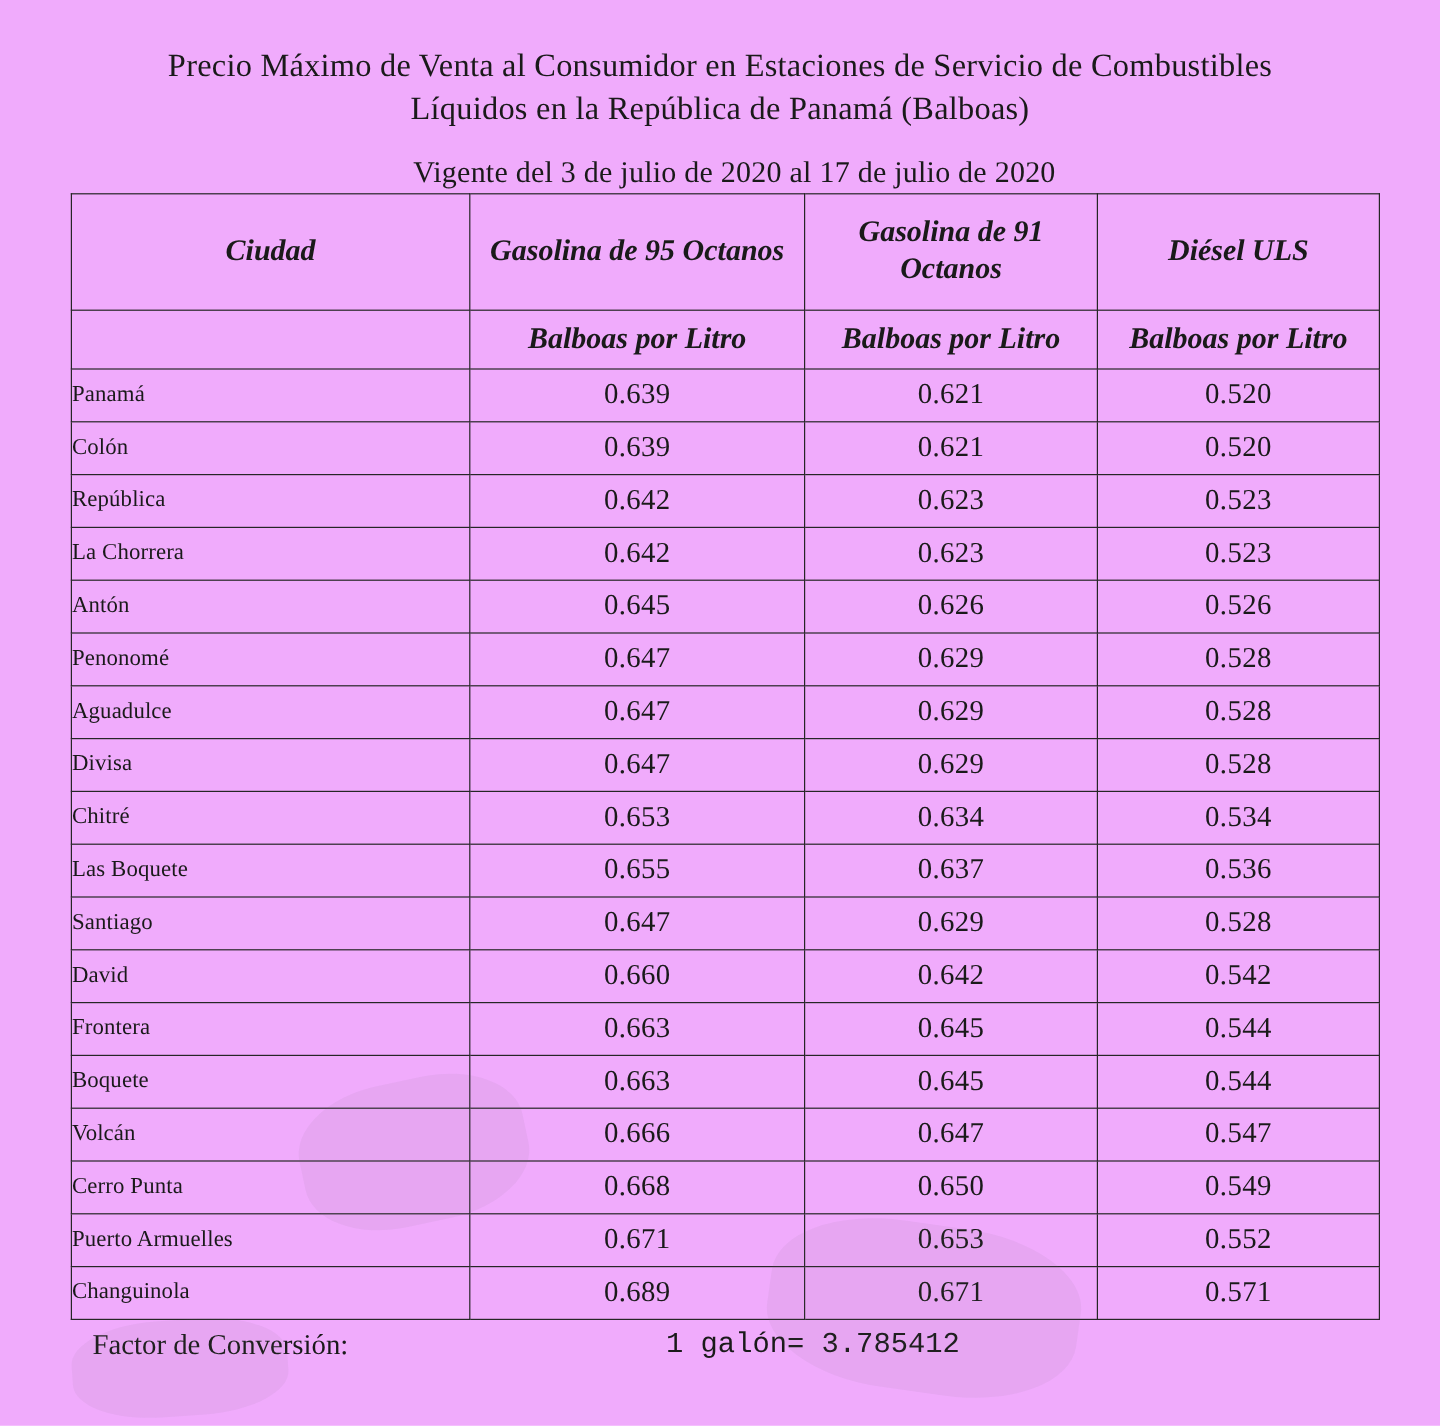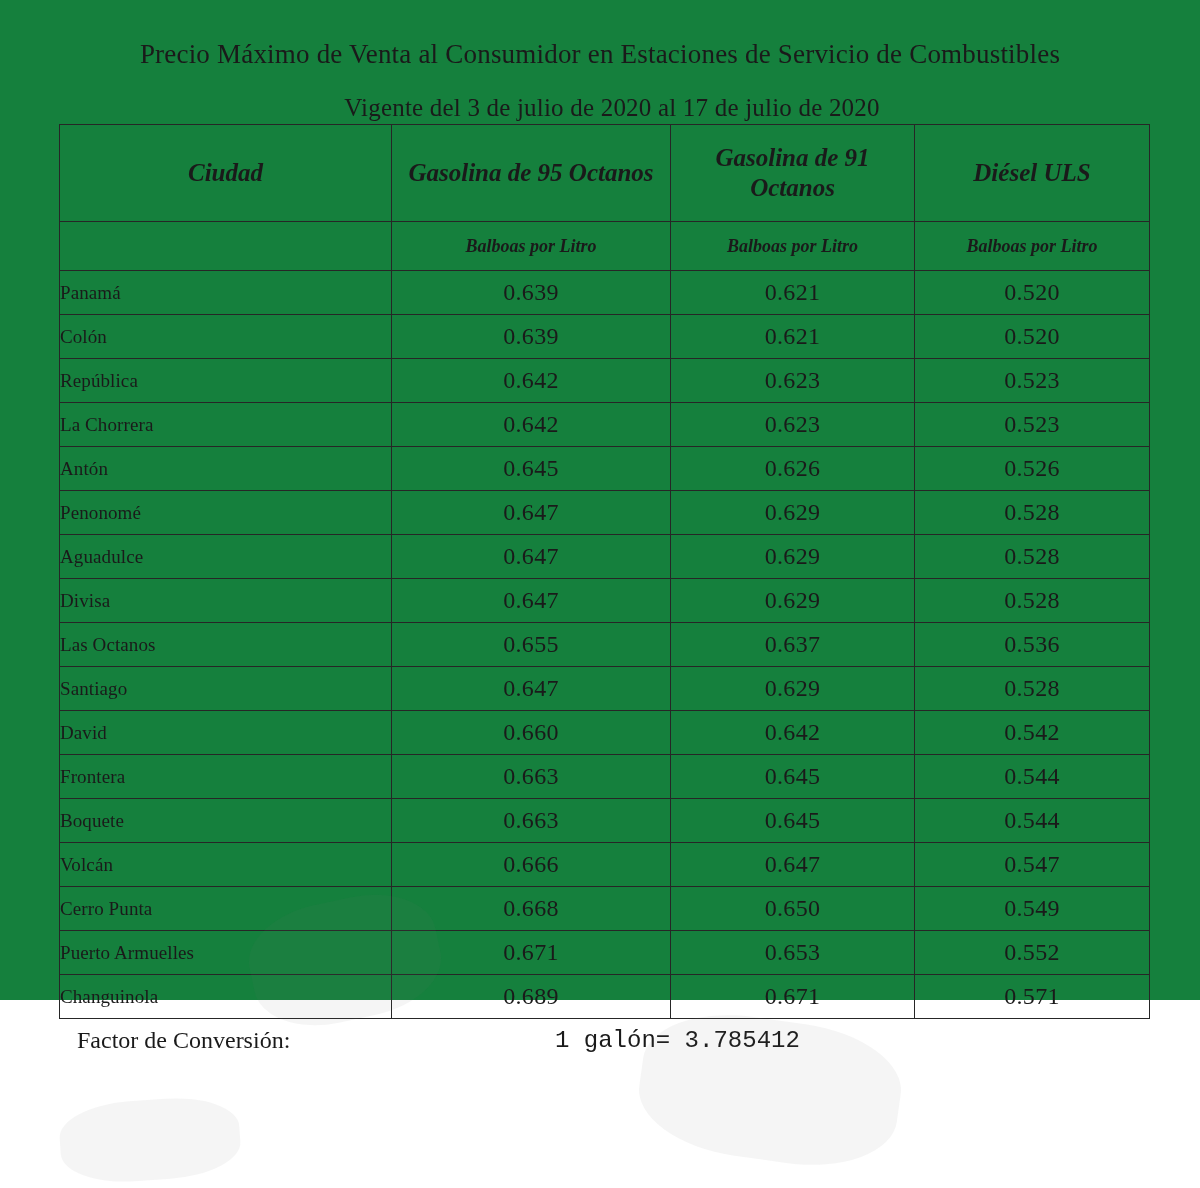--- a/index.html
+++ b/index.html
@@ -10,24 +10,24 @@
     width: 1200px;
     height: 1188px;
     background: #ffffff;
     font-family: "Liberation Serif", serif;
     color: #1a1a1a;
     overflow: hidden;
   }
   .page {
     position: relative;
     width: 1200px;
-    height: 1000px;
+    height: 1188px;
     box-sizing: border-box;
     padding: 0;
-    background: #15803d;
+    background: #f0abfc;
   }
 
   .doc-title {
     margin: 0;
     padding-top: 36px;
     text-align: center;
     font-size: 27px;
     font-weight: 400;
     line-height: 1.35;
     letter-spacing: 0.2px;
@@ -77,21 +77,21 @@
     font-weight: 700;
     font-size: 25px;
     line-height: 1.22;
     vertical-align: middle;
   }
   .head-sub {
     height: 48px;
     text-align: center;
     font-style: italic;
     font-weight: 700;
-    font-size: 18px;
+    font-size: 25px;
     vertical-align: middle;
   }
   .head-sub.blank {
     font-size: 0;
   }
 
   td.city {
     height: 43px;
     font-size: 19px;
     padding-left: 6px;
@@ -140,20 +140,21 @@
 <body>
 
 <div class="page">
 
   <div class="smudge s1"></div>
   <div class="smudge s2"></div>
   <div class="smudge s3"></div>
 
   <h1 class="doc-title">
     <span>Precio Máximo de Venta al Consumidor en Estaciones de Servicio de Combustibles</span>
+    <span class="line2">Líquidos en la República de Panamá (Balboas)</span>
   </h1>
 
   <div class="validity">Vigente del 3 de julio de 2020 al 17 de julio de 2020</div>
 
   <div class="table-wrap">
     <table class="price-table">
       <colgroup>
         <col class="c-city">
         <col class="c-g95">
         <col class="c-g91">
@@ -216,21 +217,27 @@
             <td class="num">0.629</td>
             <td class="num">0.528</td>
           </tr>
           <tr>
             <td class="city">Divisa</td>
             <td class="num">0.647</td>
             <td class="num">0.629</td>
             <td class="num">0.528</td>
           </tr>
           <tr>
-            <td class="city">Las Octanos</td>
+            <td class="city">Chitré</td>
+            <td class="num">0.653</td>
+            <td class="num">0.634</td>
+            <td class="num">0.534</td>
+          </tr>
+          <tr>
+            <td class="city">Las Boquete</td>
             <td class="num">0.655</td>
             <td class="num">0.637</td>
             <td class="num">0.536</td>
           </tr>
           <tr>
             <td class="city">Santiago</td>
             <td class="num">0.647</td>
             <td class="num">0.629</td>
             <td class="num">0.528</td>
           </tr>

